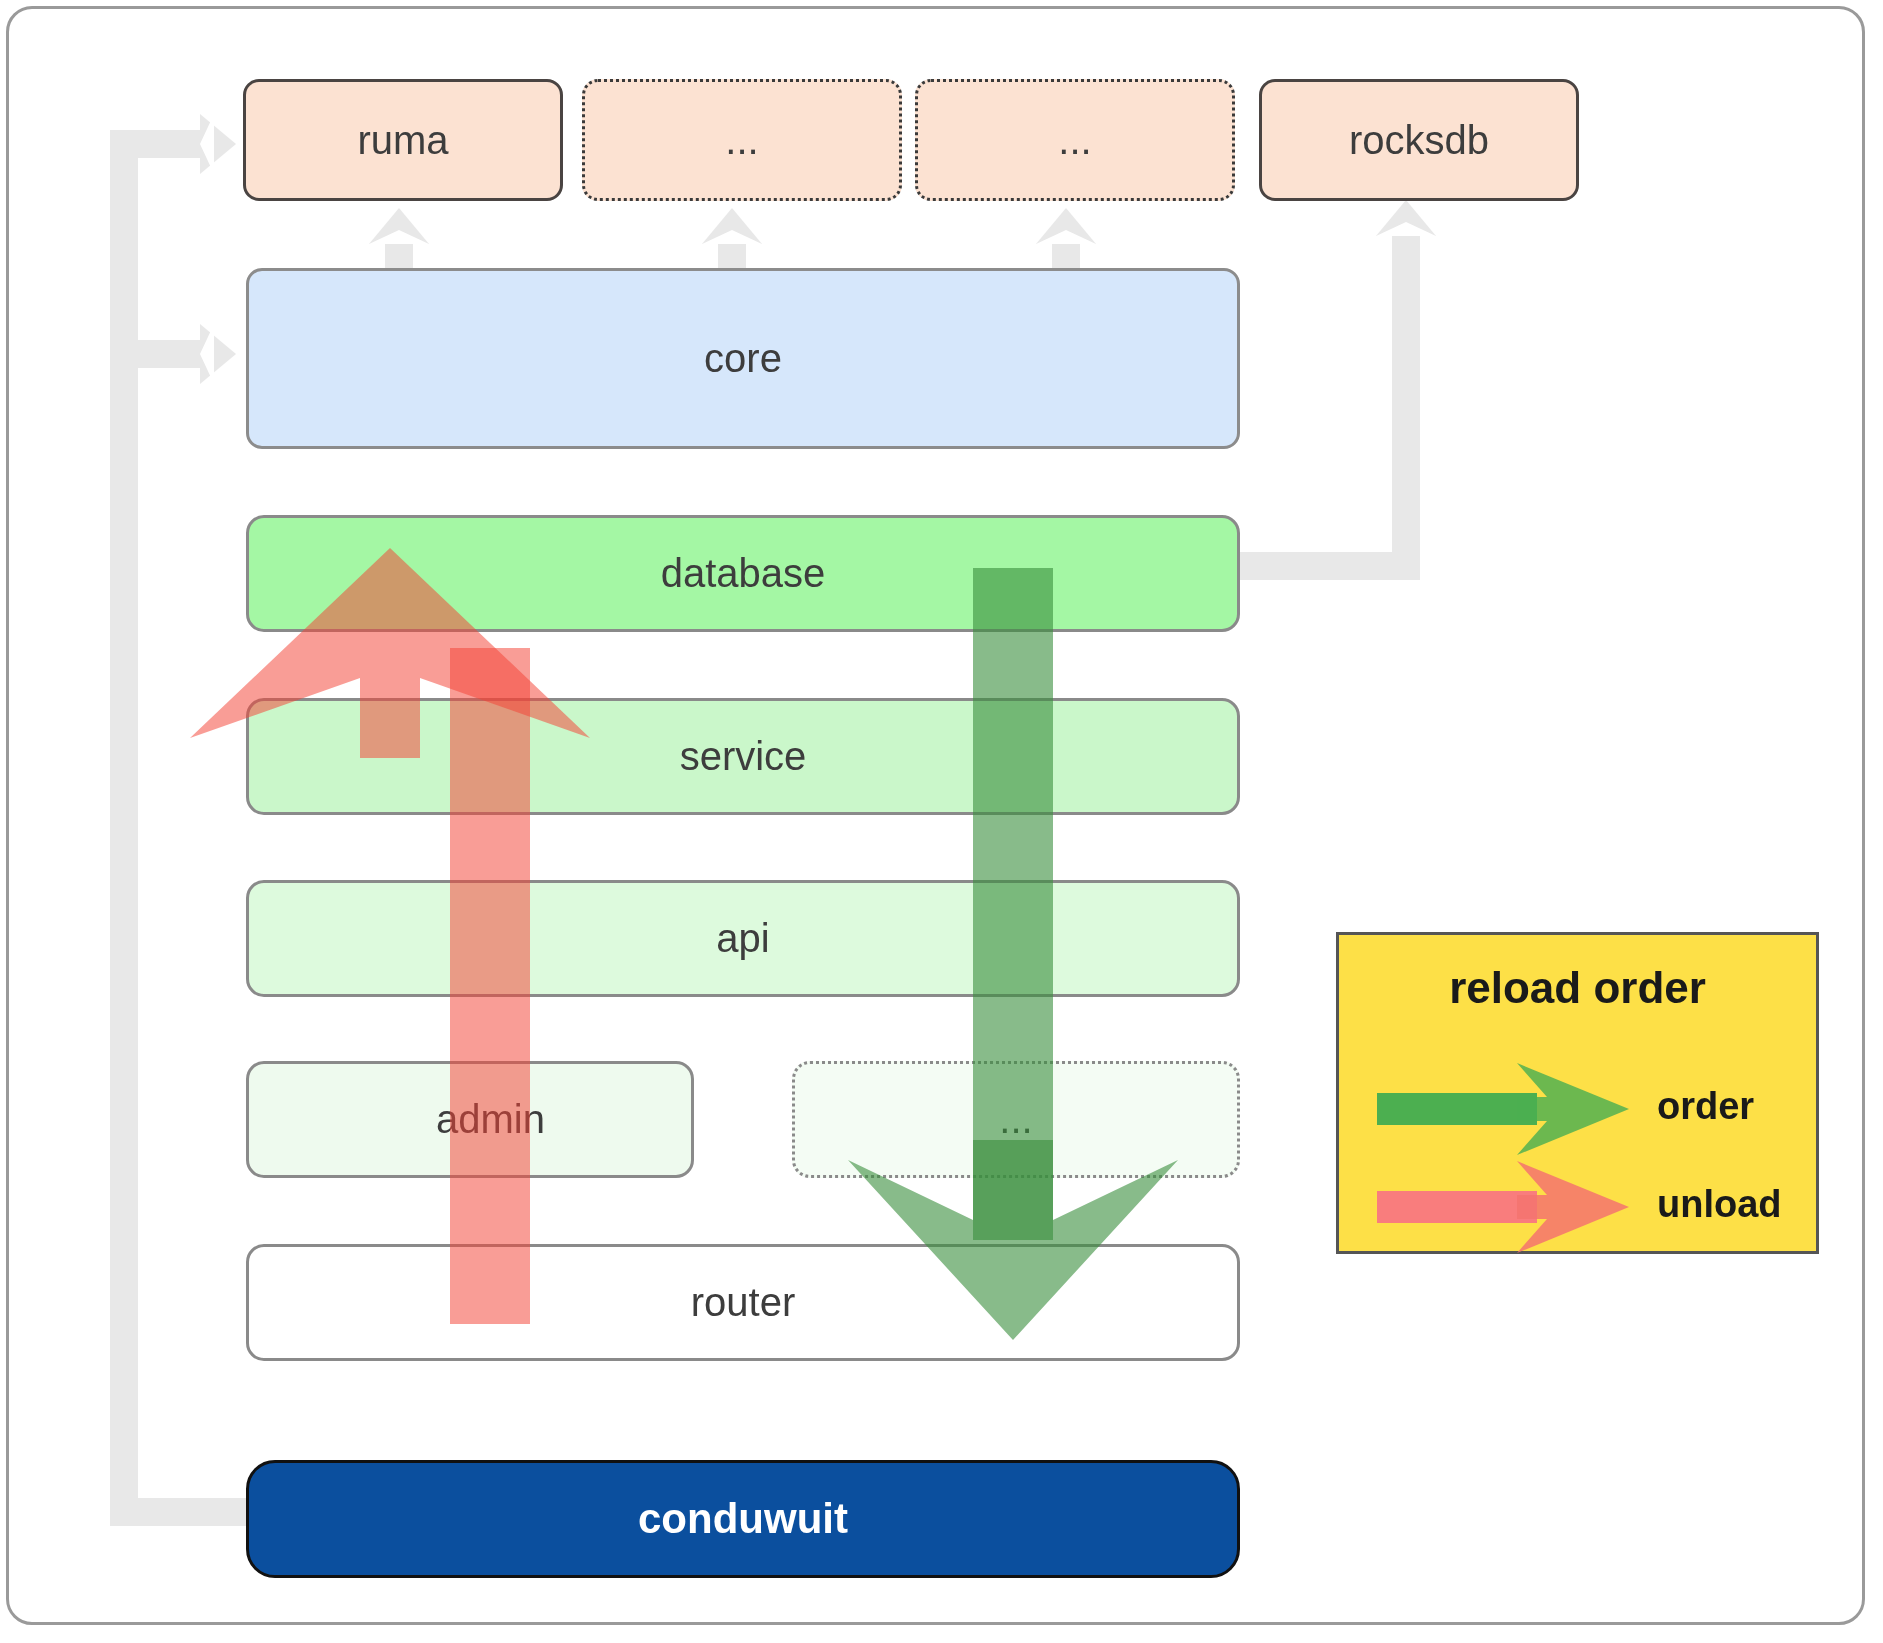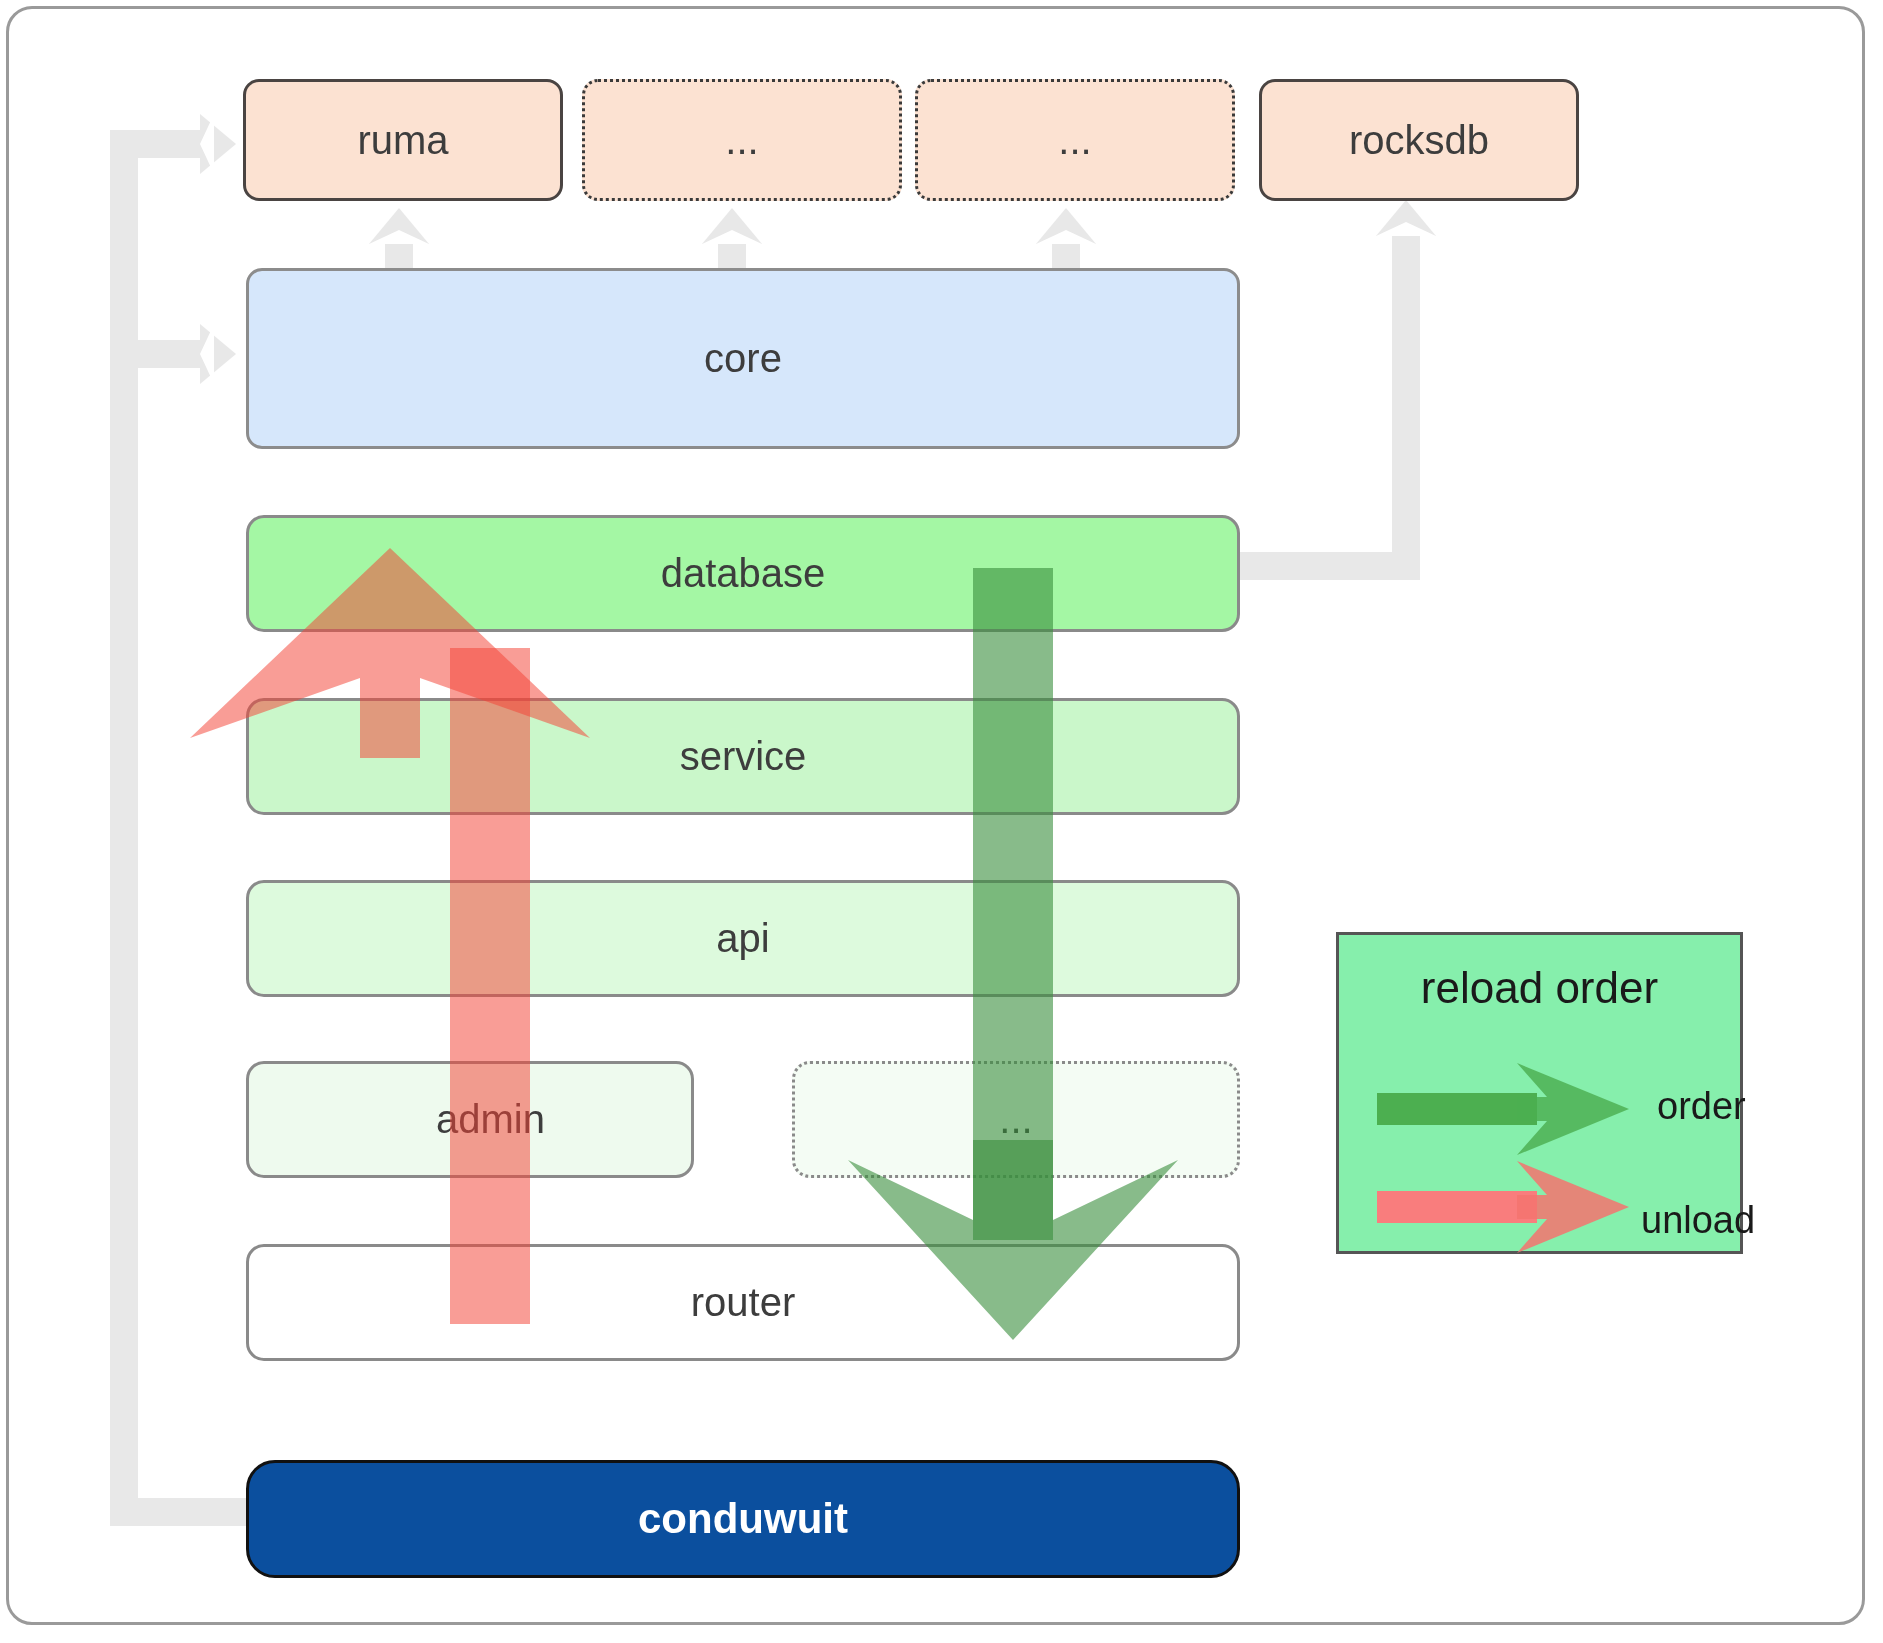--- a/index.html
+++ b/index.html
@@ -110,26 +110,27 @@
   }
 
   .big-arrow { position: absolute; z-index: 9; }
   .big-arrow .shaft { position: absolute; }
   .big-arrow .head  { position: absolute; width: 0; height: 0; }
 
   #legend {
     position: absolute;
     left: 1336px;
     top: 932px;
-    width: 407px;
+    width: 483px;
     height: 322px;
-    background: #86efac;
+    background: #fde047;
     border: 3px solid #555555;
     box-sizing: border-box;
     z-index: 12;
+    font-weight: bold;
   }
   #legend .legend-title {
     position: absolute;
     left: 0; right: 0; top: 28px;
     text-align: center;
     font-size: 44px;
     color: #1a1a1a;
   }
   .legend-row { position: absolute; }
   .legend-label {
@@ -242,16 +243,16 @@
         <polygon points="252,46 140,0 170,34 140,34 140,58 170,58 140,92" fill="#4caf50" opacity="0.82"></polygon>
       </svg>
       <span class="legend-label" style="left:318px; top:22px;">order</span>
     </div>
 
     <div class="legend-row" style="left:0; top:226px; width:100%; height:92px;">
       <svg width="252" height="92" viewBox="0 0 252 92" style="position:absolute; left:38px; top:0;">
         <rect x="0" y="30" width="160" height="32" fill="#f97d7d"></rect>
         <polygon points="252,46 140,0 170,34 140,34 140,58 170,58 140,92" fill="#f4736f" opacity="0.85"></polygon>
       </svg>
-      <span class="legend-label" style="left:302px; top:22px;margin-top:16px;">unload</span>
+      <span class="legend-label" style="left:318px; top:22px;">unload</span>
     </div>
   </div>
 </div>
 
 </body></html>

